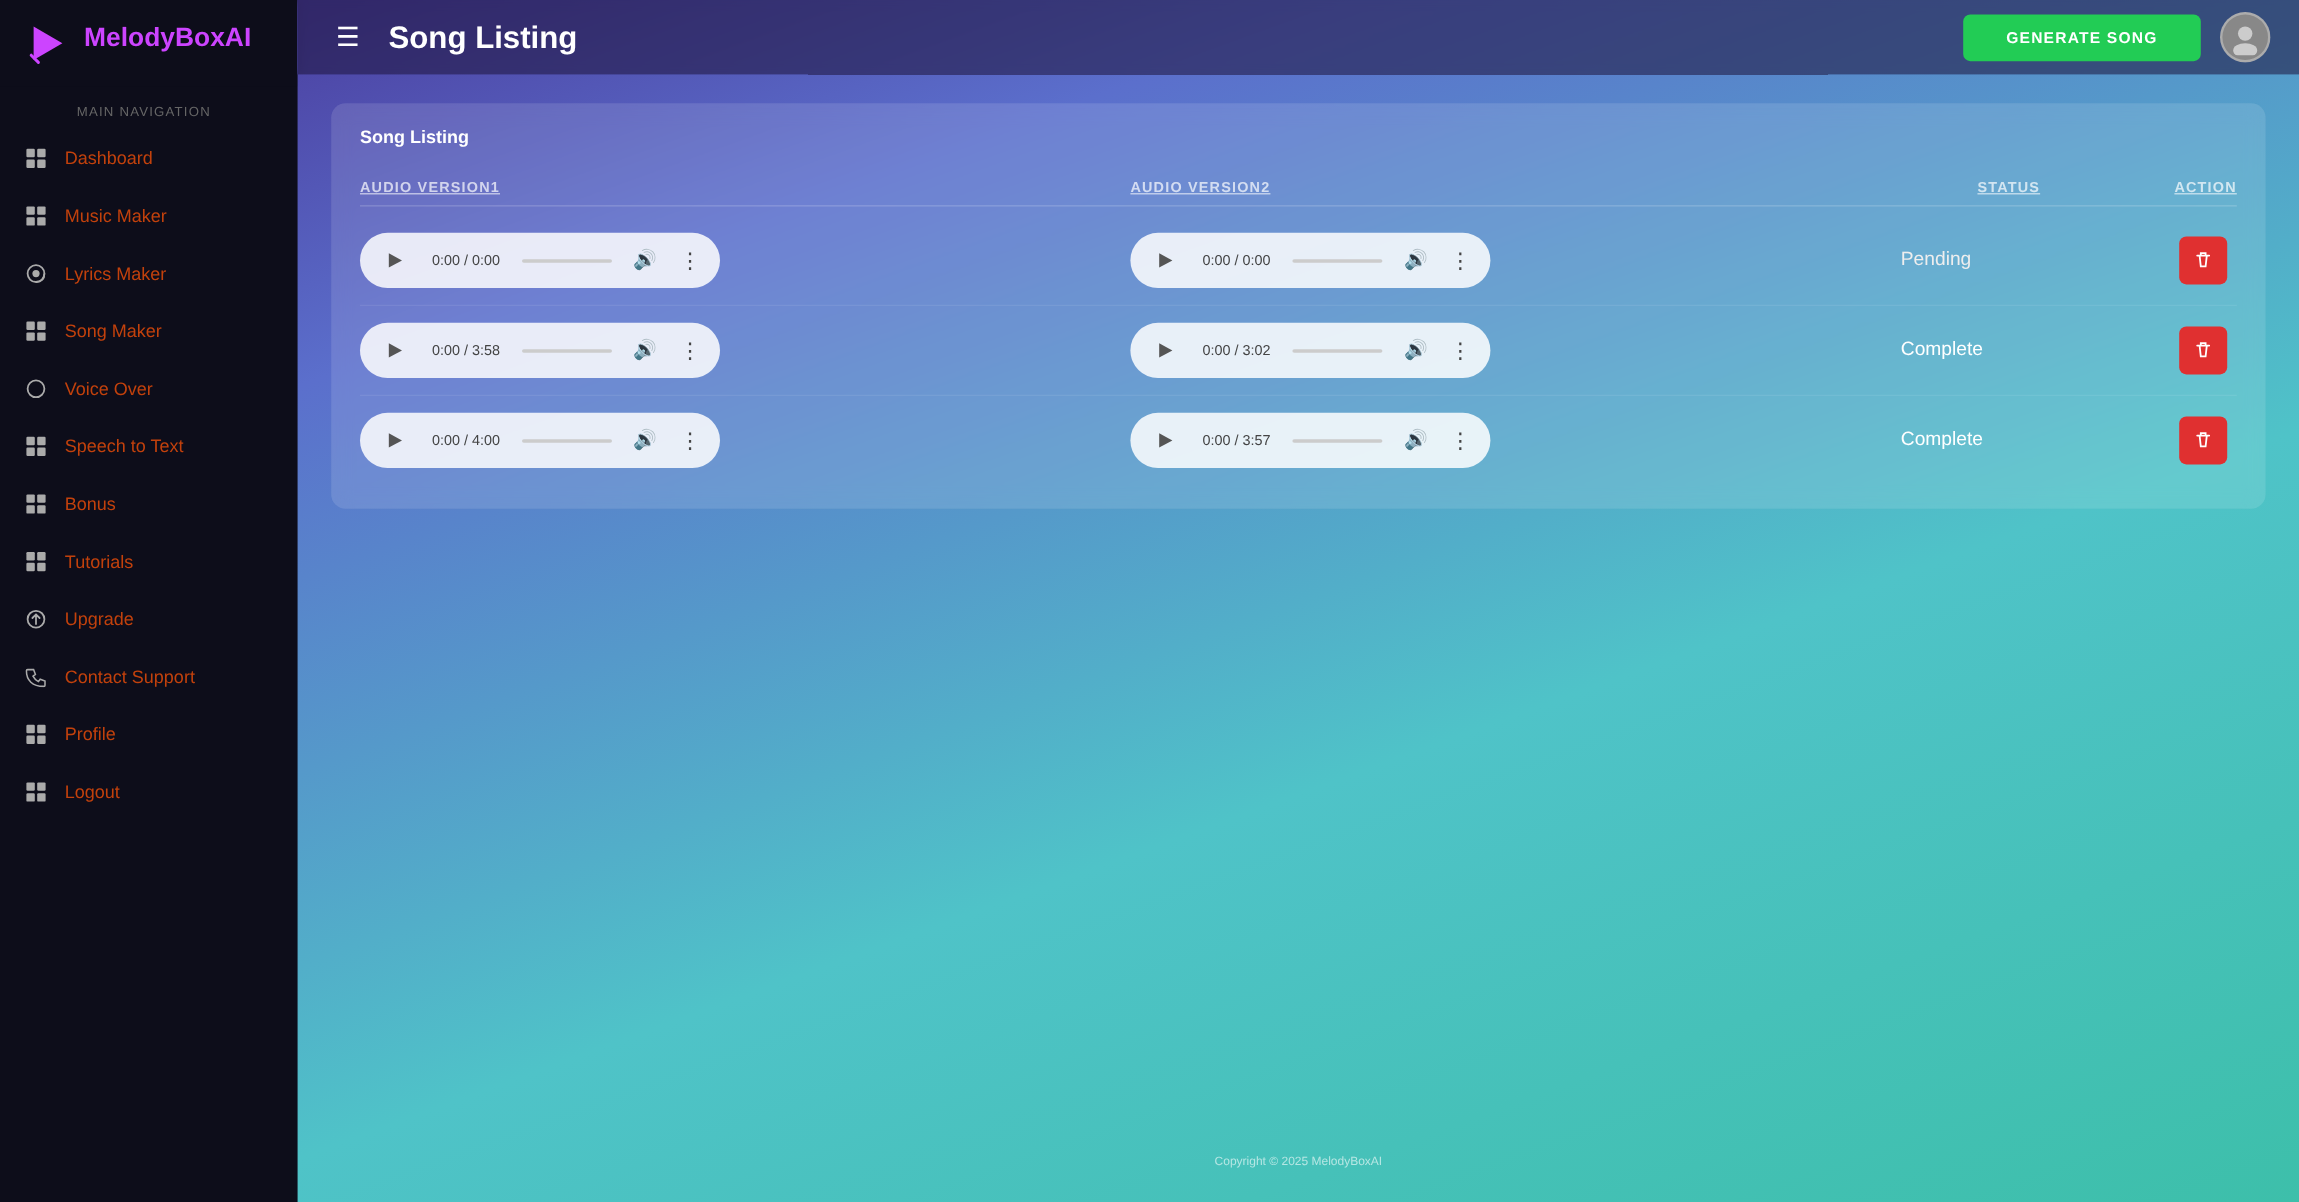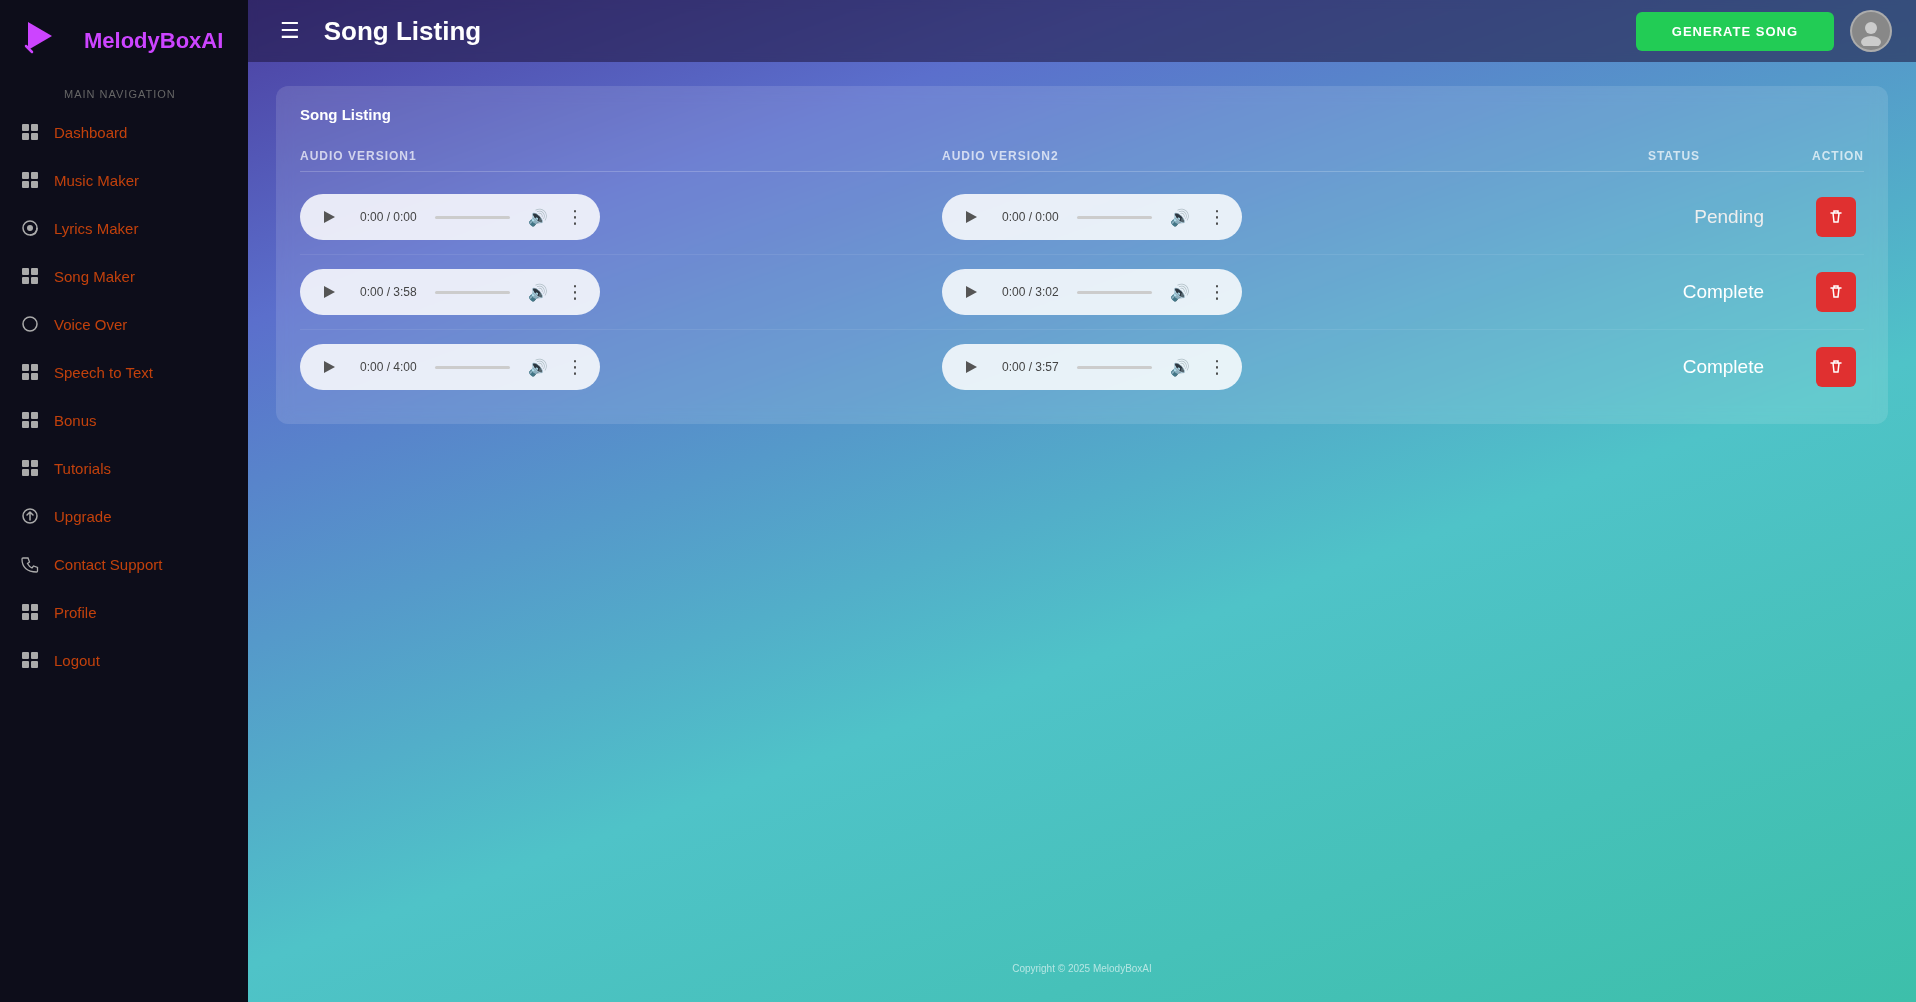--- a/index.html
+++ b/index.html
@@ -10,23 +10,23 @@
       width: 248px;
       min-width: 248px;
       background: #0d0d1a;
       height: 1002px;
       display: flex;
       flex-direction: column;
       padding: 0;
     }
     .sidebar-header {
       display: flex;
-      align-items: flex-end;
+      align-items: flex-start;
       padding: 18px 20px;
-      gap: 28px;
+      gap: 14px;
       background: #0d0d1a;
     }
     .logo-icon {
       width: 36px;
       height: 36px;
     }
     .logo-text {
       font-size: 22px;
       font-weight: 700;
       color: #ffffff;
@@ -144,20 +144,21 @@
       padding: 8px 0;
       border-bottom: 1px solid rgba(255,255,255,0.2);
       margin-bottom: 8px;
     }
     .table-col-label {
       font-size: 12px;
       font-weight: 700;
       color: rgba(255,255,255,0.7);
       letter-spacing: 1px;
       text-transform: uppercase;
+      text-decoration: underline;
     }
     .table-col-label.center { text-align: center; }
     .table-col-label.right { text-align: right; }
 
     .table-row {
       display: grid;
       grid-template-columns: 1fr 1fr 180px 100px;
       align-items: center;
       padding: 14px 0;
       border-bottom: 1px solid rgba(255,255,255,0.08);
@@ -211,22 +212,22 @@
       cursor: pointer;
     }
     .dots-btn {
       color: #444;
       font-size: 18px;
       cursor: pointer;
       flex-shrink: 0;
     }
 
     .status-text {
-      text-align: right;
-      font-size: 19px;
+      text-align: left;
+      font-size: 16px;
       color: #fff;
       font-weight: 400;
     }
     .status-text.pending { color: #eee; }
     .status-text.complete { color: #fff; }
 
     .action-cell {
       display: flex;
       justify-content: flex-end;
       padding-right: 8px;

